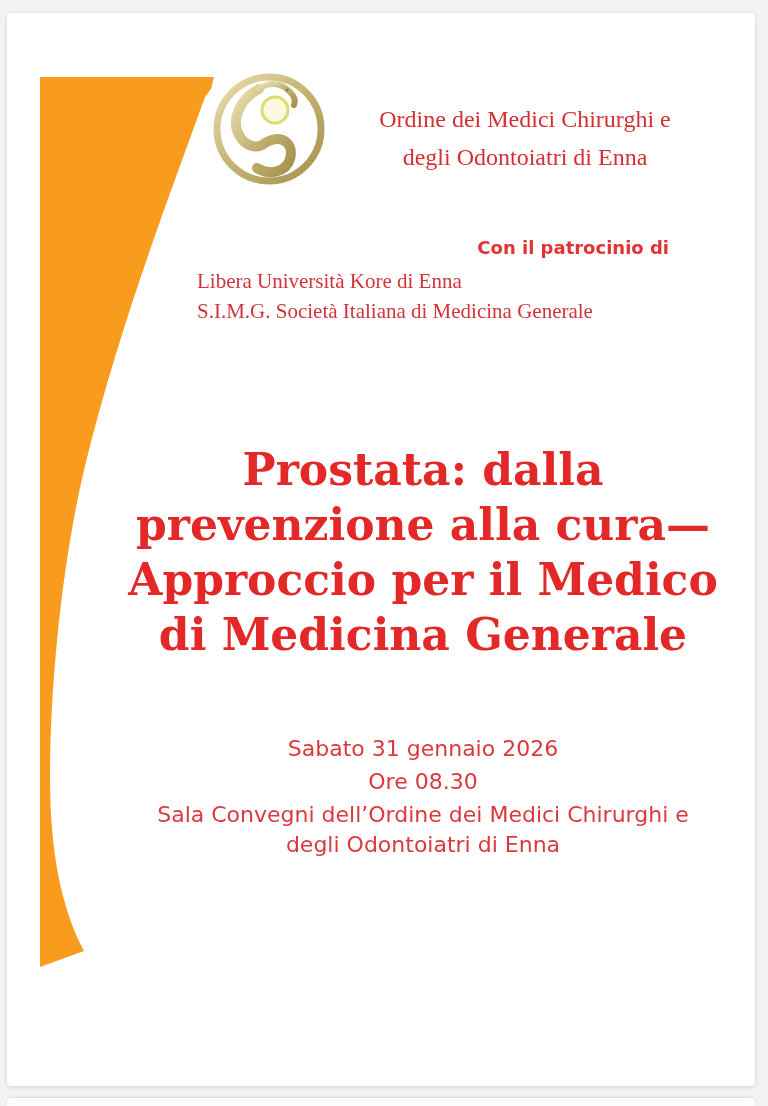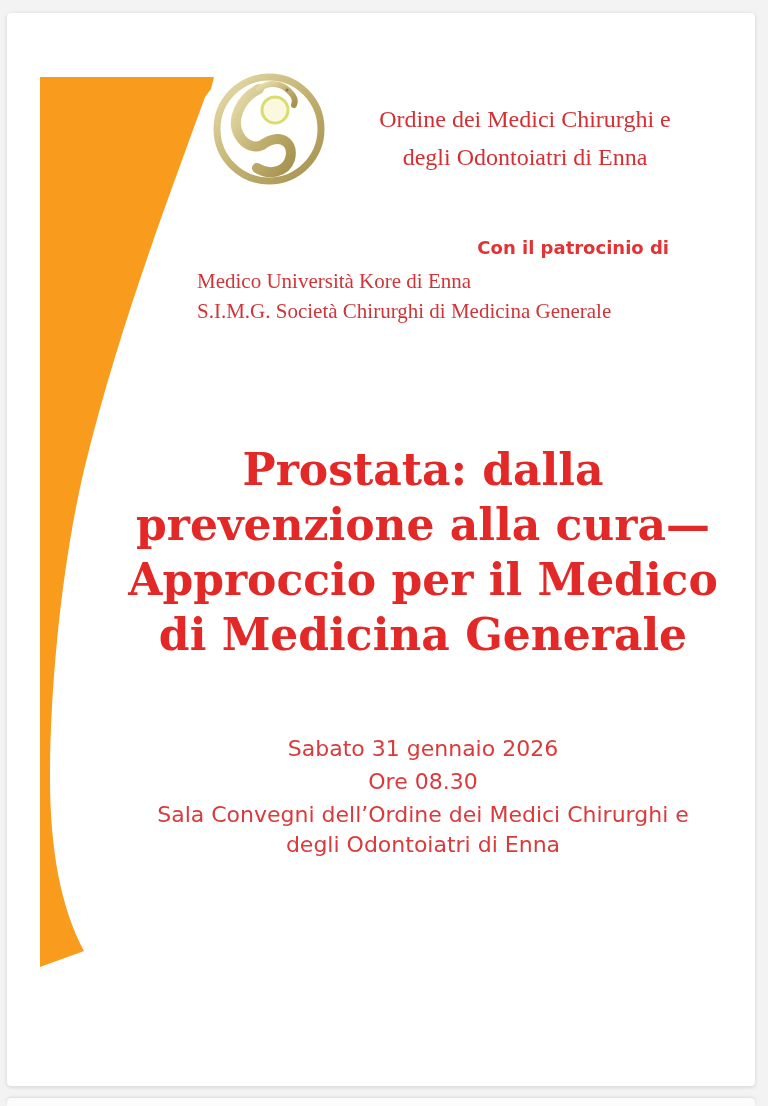--- a/index.html
+++ b/index.html
@@ -156,22 +156,22 @@
   </svg>
 
   <div class="org-name">
     <div>Ordine dei Medici Chirurghi e</div>
     <div>degli Odontoiatri di Enna</div>
   </div>
 
   <div class="patronage-heading">Con il patrocinio di</div>
 
   <div class="sponsor-list">
-    <div>Medico Università Kore di Enna</div>
-    <div>S.I.M.G. Società Chirurghi di Medicina Generale</div>
+    <div>Libera Università Kore di Enna</div>
+    <div>S.I.M.G. Società Italiana di Medicina Generale</div>
   </div>
 
   <div class="event-title">
     <div>Prostata: dalla</div>
     <div>prevenzione alla cura—</div>
     <div>Approccio per il Medico</div>
     <div>di Medicina Generale</div>
   </div>
 
   <div class="event-details">

